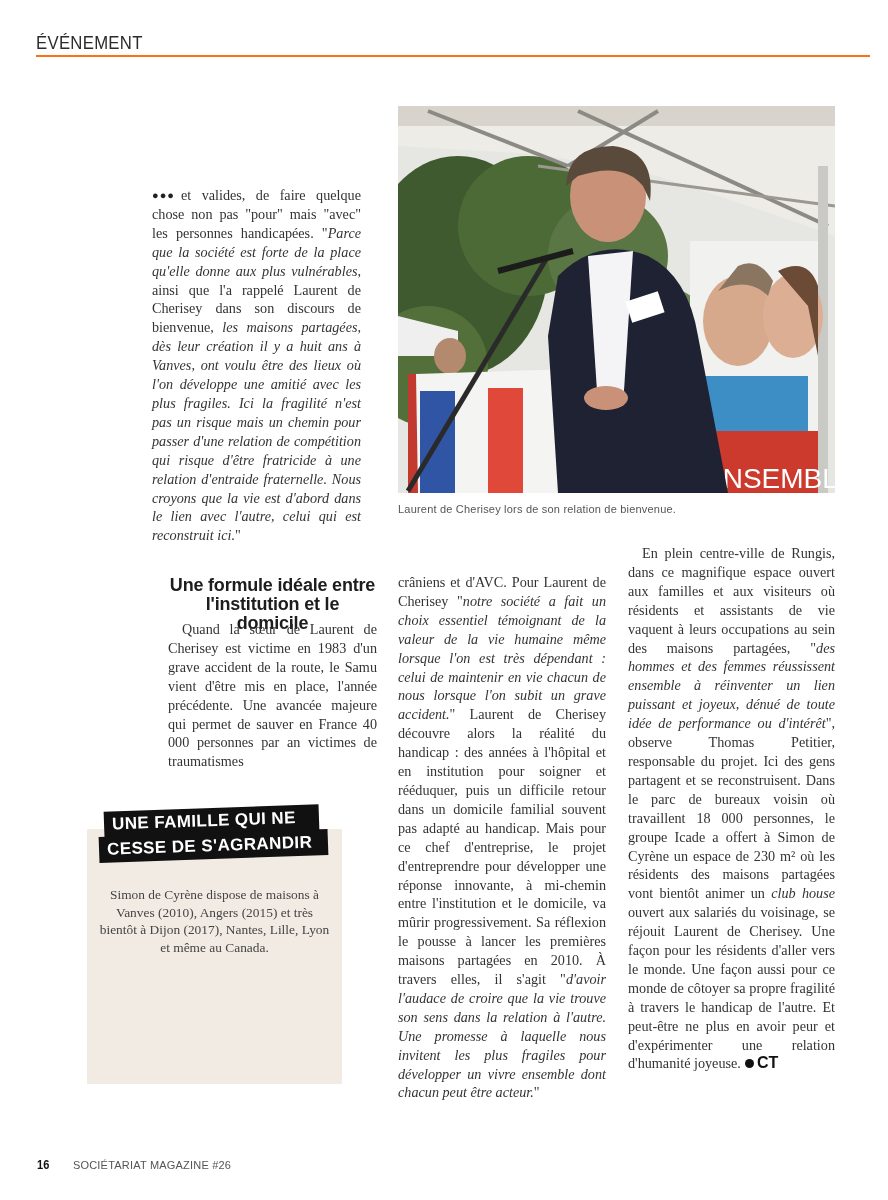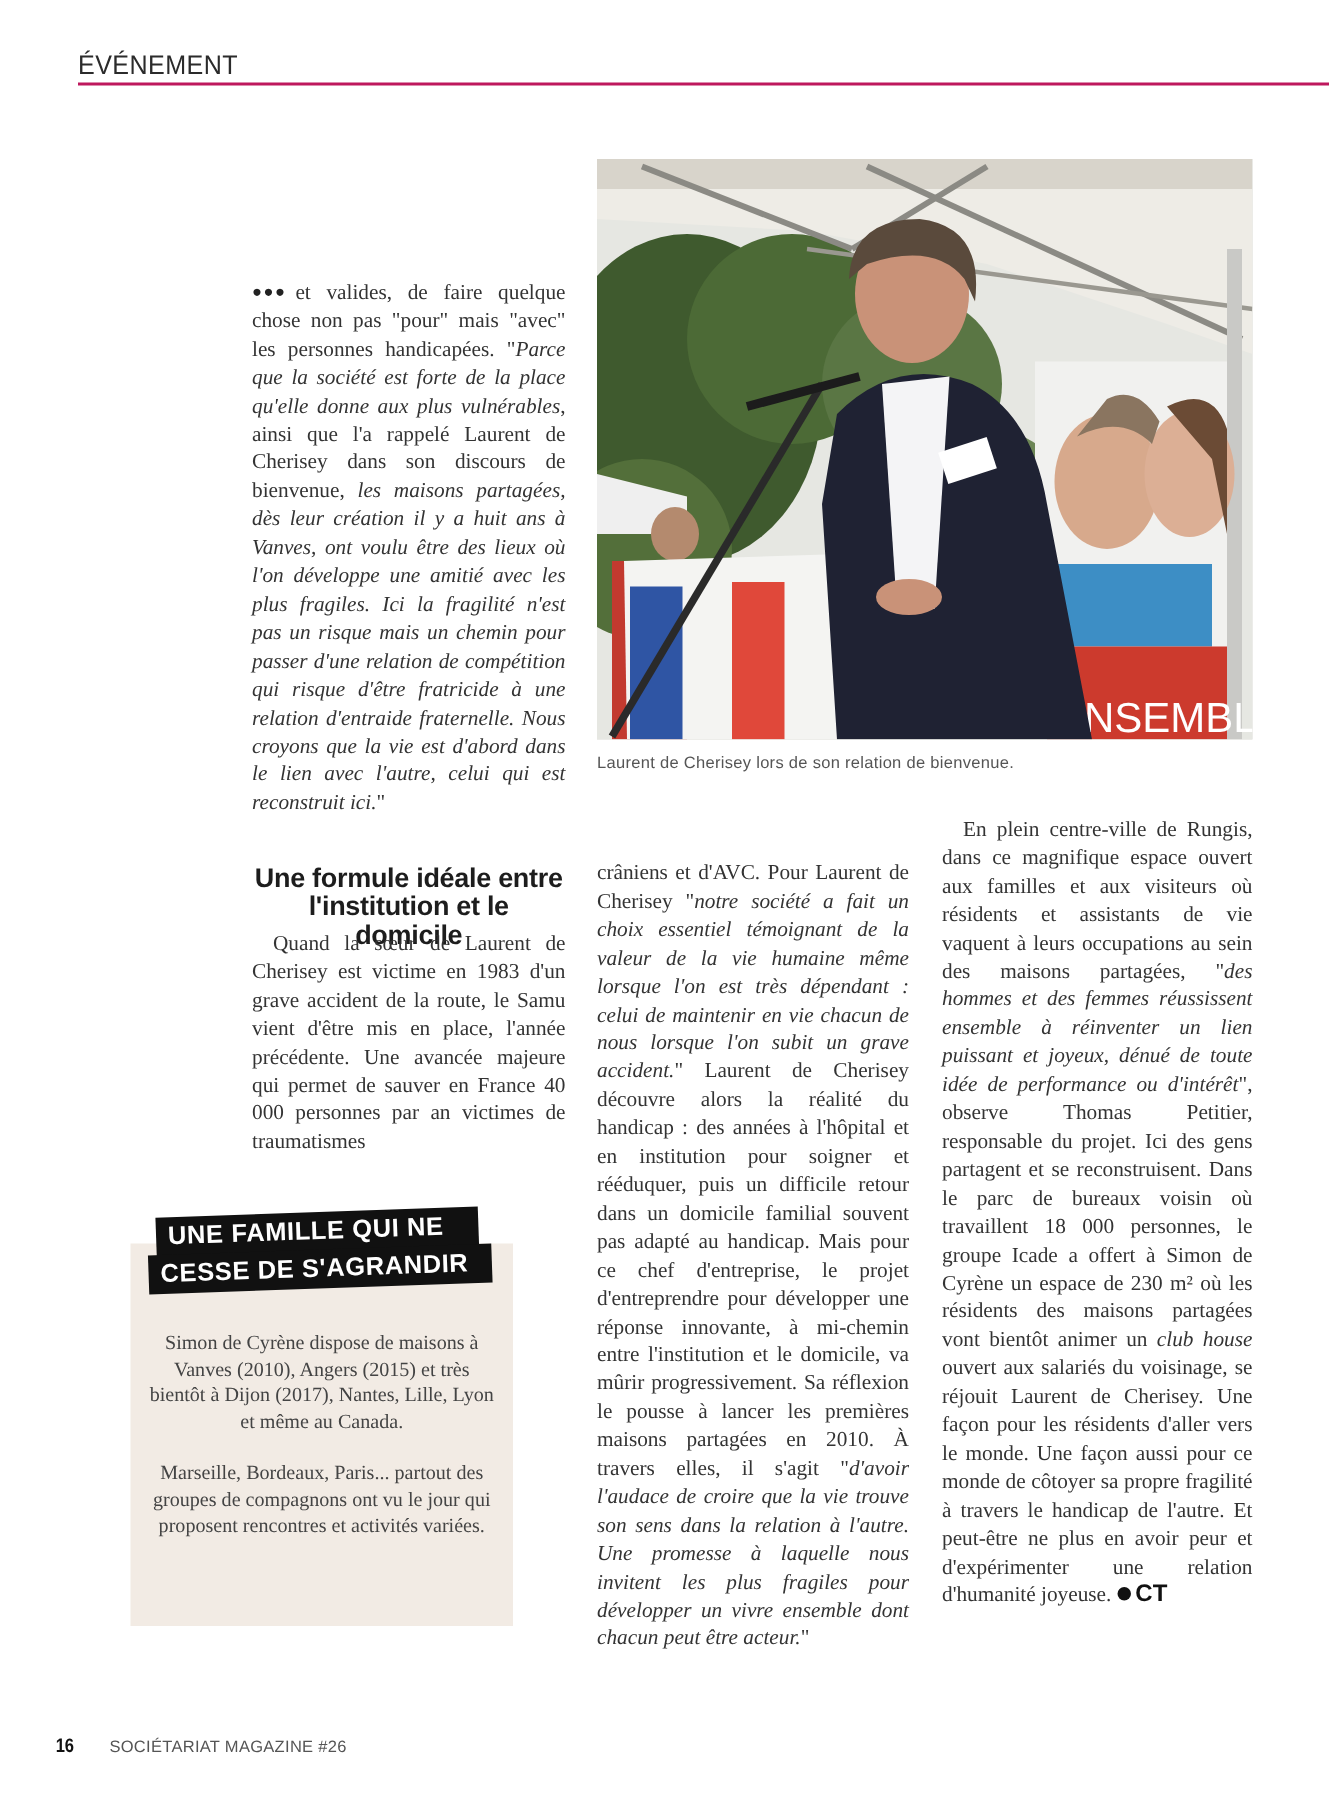--- a/index.html
+++ b/index.html
@@ -1,32 +1,32 @@
 <!DOCTYPE html>
 <html><head>
 <meta charset="utf-8">
 <style>
   html, body { margin: 0; padding: 0; background: #ffffff; }
   body { width: 888px; height: 1200px; position: relative; overflow: hidden; color: #3a3a3a; }
 
   
-  .section-header { position: absolute; left: 52px; top: 30px; width: 834px; height: 25px; border-bottom: 2px solid #be185d; }
+  .section-header { position: absolute; left: 36px; top: 30px; width: 834px; height: 25px; border-bottom: 2px solid #f97316; }
   .section-title { position: absolute; left: 0; top: 3px; font-family: "Liberation Sans", sans-serif; font-size: 18px; letter-spacing: 0.3px; color: #2b2b2b; font-weight: normal; transform: scaleX(0.93); transform-origin: left; }
 
   
   .photo { position: absolute; left: 398px; top: 106px; width: 437px; height: 387px; overflow: hidden; background: #dcdcd6; }
   .photo svg { display: block; }
   .caption { position: absolute; left: 398px; top: 503px; font-family: "Liberation Sans", sans-serif; font-size: 11px; color: #555; letter-spacing: 0.2px; }
 
   
   .col { position: absolute; font-family: "Liberation Serif", serif; font-size: 14.2px; line-height: 18.9px; color: #333; text-align: justify; }
   .col p { margin: 0; }
   .col .indent { text-indent: 14px; }
   .col i { font-style: italic; }
-  .col-1 { left: 168px; top: 186px; width: 209px; font-family: Liberation Serif, serif; }
+  .col-1 { left: 152px; top: 186px; width: 209px; font-family: Liberation Serif, serif; }
   .col-1b { left: 168px; top: 620px; width: 209px; }
   .col-2 { left: 398px; top: 548px; width: 208px; margin-top: 25px; }
   .col-3 { left: 628px; top: 544px; width: 207px; }
 
   .bullets { display: inline-block; font-size: 11px; letter-spacing: 1px; margin-right: 6px; color: #222; vertical-align: 1px; }
 
   .subhead { position: absolute; left: 168px; top: 561px; width: 209px; text-align: center; font-family: "Liberation Sans", sans-serif; font-weight: bold; font-size: 18px; line-height: 19px; color: #1d1d1d; letter-spacing: -0.2px; }
 
   
   .box { position: absolute; left: 87px; top: 829px; width: 255px; height: 255px; background: #f2ebe4; }
@@ -139,19 +139,18 @@
   </p>
 </div>
 
 <div class="box"></div>
 <div class="box-title">
   <span class="line l1">UNE FAMILLE QUI NE</span>
   <span class="line l2">CESSE DE S'AGRANDIR</span>
 </div>
 <div class="box-body">
   <p>Simon de Cyrène dispose de maisons à Vanves (2010), Angers (2015) et très bientôt à Dijon (2017), Nantes, Lille, Lyon et même au Canada.</p>
-  <p>Marseille, Bordeaux, Paris... partout des groupes de compagnons ont vu le jour qui proposent rencontres et activités variées.</p>
 </div>
 
 <div class="footer">
   <span class="page-num">16</span>
   <span class="mag-name">SOCIÉTARIAT MAGAZINE #26</span>
 </div>
 
 </body></html>

